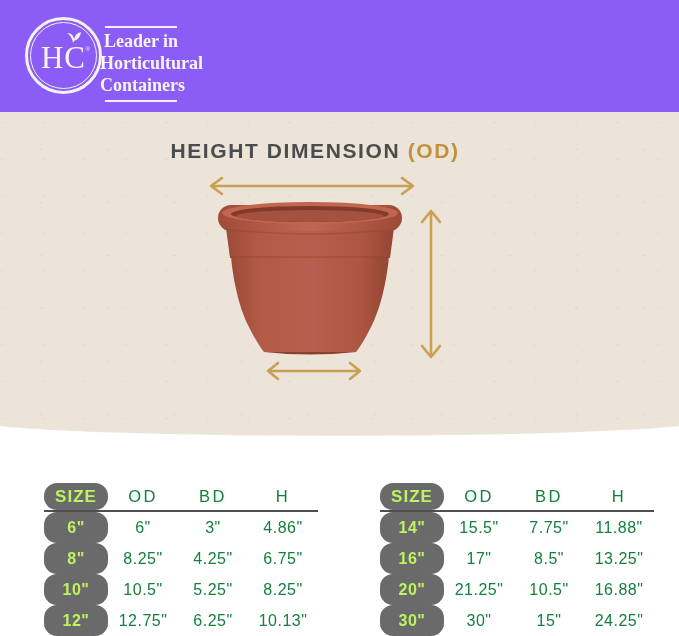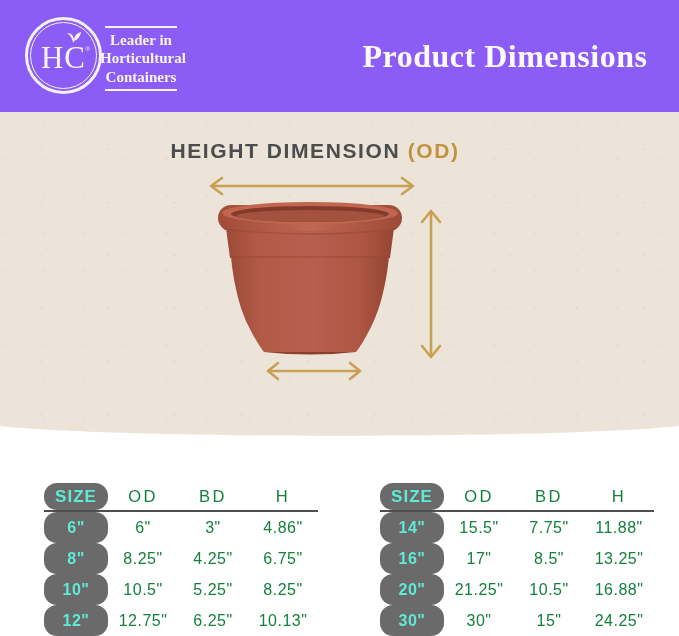--- a/index.html
+++ b/index.html
@@ -21,21 +21,21 @@
     position: absolute; inset: 2px; border: 1px solid #f4f2ee; border-radius: 50%;
   }
   .logo-text {
     position: absolute; left: 0; top: 20px; width: 100%; text-align: center;
     font-family: "Liberation Serif", serif; font-size: 31px; color: #f7f5f1; letter-spacing: 1px;
   }
   .logo-reg { position: absolute; right: 9px; top: 26px; font-size: 6px; color: #f7f5f1; font-family: "Liberation Sans", sans-serif; }
   .logo-leaf { position: absolute; left: 38px; top: 11px; }
   .tagline {
     position: absolute; left: 100px; top: 26px; width: 82px; text-align: center;
-    color: #f7f5f1; font-family: "Liberation Serif", serif; font-size: 15px; line-height: 1.22; font-weight: bold;
+    color: #f7f5f1; font-family: "Liberation Serif", serif; font-size: 18px; line-height: 1.22; font-weight: bold;
     padding: 5px 0;
   }
   .tagline::before, .tagline::after {
     content: ""; position: absolute; left: 5px; right: 5px; height: 1.5px; background: #f4f2ee;
   }
   .tagline::before { top: 0; }
   .tagline::after { bottom: 0; }
   .page-title {
     position: absolute; left: 505px; top: 56px; transform: translate(-50%,-50%);
     font-family: "Liberation Serif", serif; font-weight: bold; font-size: 32px;
@@ -69,21 +69,21 @@
   .pot       { position: absolute; left: 218px; top: 86px; }
 
   
   .tables-section { position: absolute; left: 0; top: 441px; width: 679px; height: 195px; background: #fff; }
   .dim-table { position: absolute; top: 42px; }
   .dim-table.left  { left: 44px;  }
   .dim-table.right { left: 380px; }
   .trow { display: grid; grid-template-columns: 64px 70px 70px 70px; height: 31px; }
   .trow.thead { height: 29px; border-bottom: 2px solid #4f4f51; }
   .tcell { display: flex; align-items: center; justify-content: center; font-size: 16px; color: #15803d; letter-spacing: 0.5px; }
-  .size-cell { background: #6a6a6a; color: #5eead4; font-weight: bold; border-radius: 13px; }
+  .size-cell { background: #6a6a6a; color: #bef264; font-weight: bold; border-radius: 13px; }
   .size-head { font-size: 17px; letter-spacing: 1px; }
   .hcell { letter-spacing: 2.5px; font-size: 16.5px; }
 </style>
 </head>
 <body>
 
 <div id="stage">
 
   <div class="header">
     <div class="logo-wrap">
@@ -95,21 +95,20 @@
           <path d="M7,12 Q6,5 1,2 Q8,2 8,10 Z" fill="#f7f5f1"></path>
           <path d="M8,9 Q9,2 15,1 Q14,8 8,10 Z" fill="#f7f5f1"></path>
         </svg>
       </div>
     </div>
     <div class="tagline">
       <div>Leader in</div>
       <div>Horticultural</div>
       <div>Containers</div>
     </div>
-    <div class="page-title">Product Dimensions</div>
   </div>
 
   <div class="hero">
 
     <div class="dim-label od-label">
       <span>HEIGHT DIMENSION</span>
       <span class="abbr">(OD)</span>
     </div>
 
     <svg class="od-arrow" width="210" height="20" viewBox="0 0 210 20">

